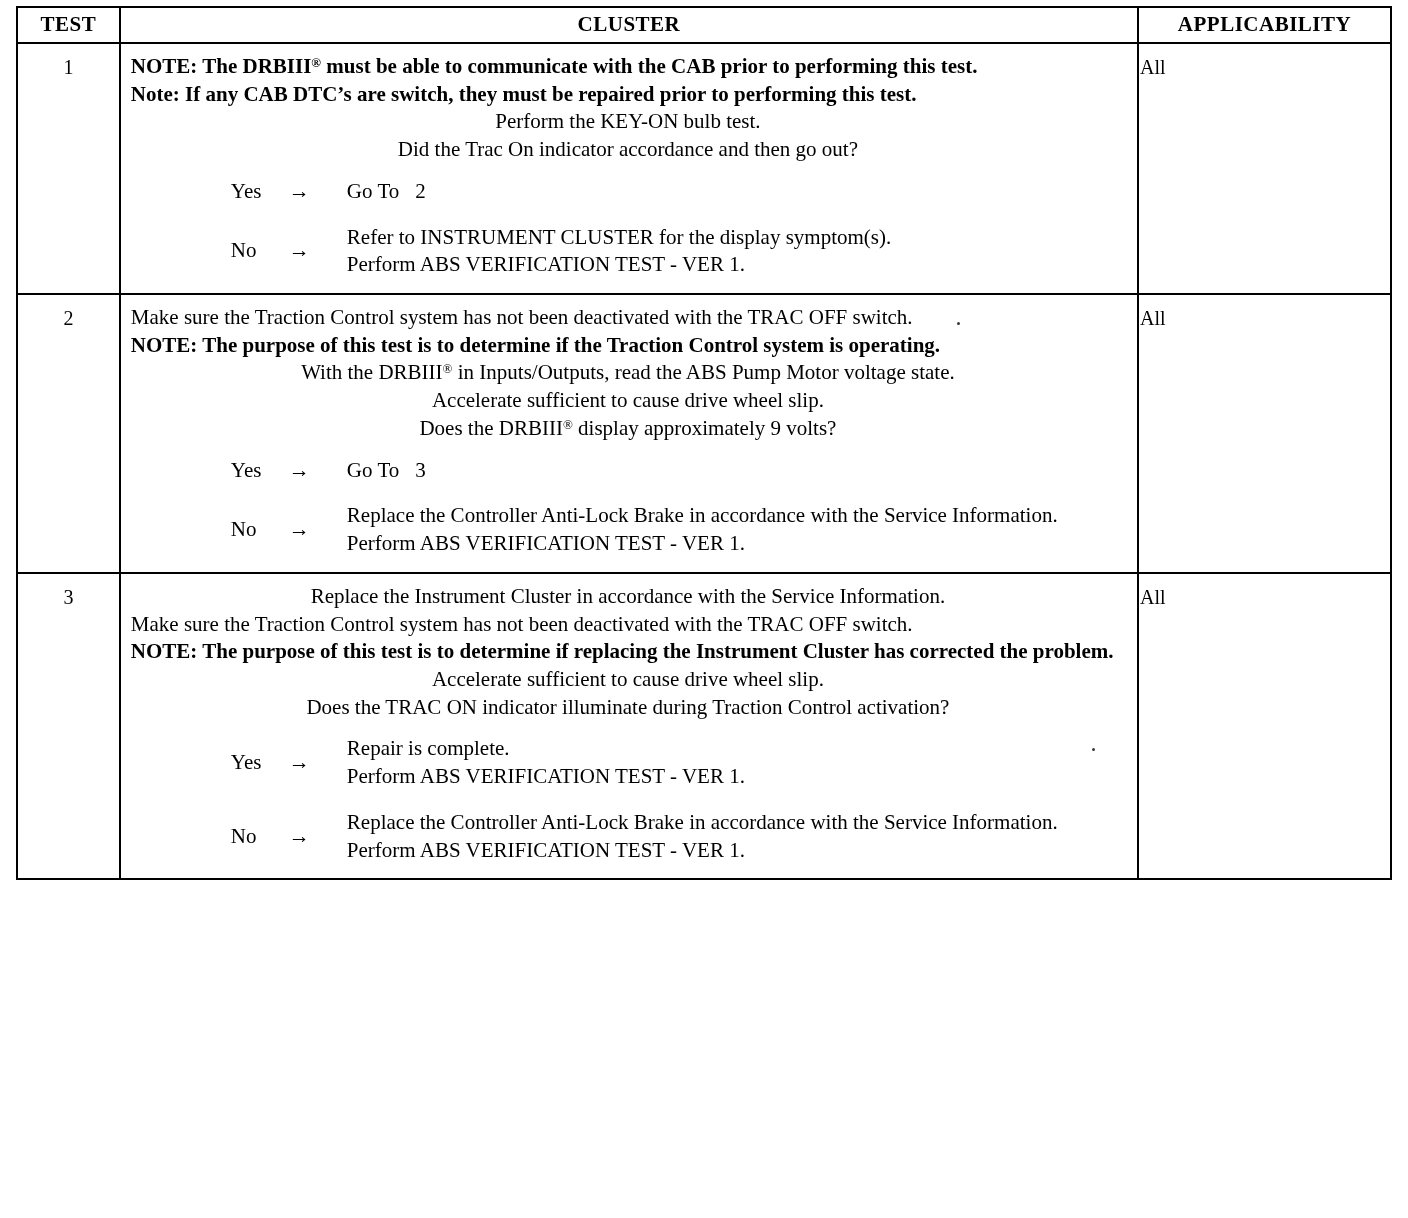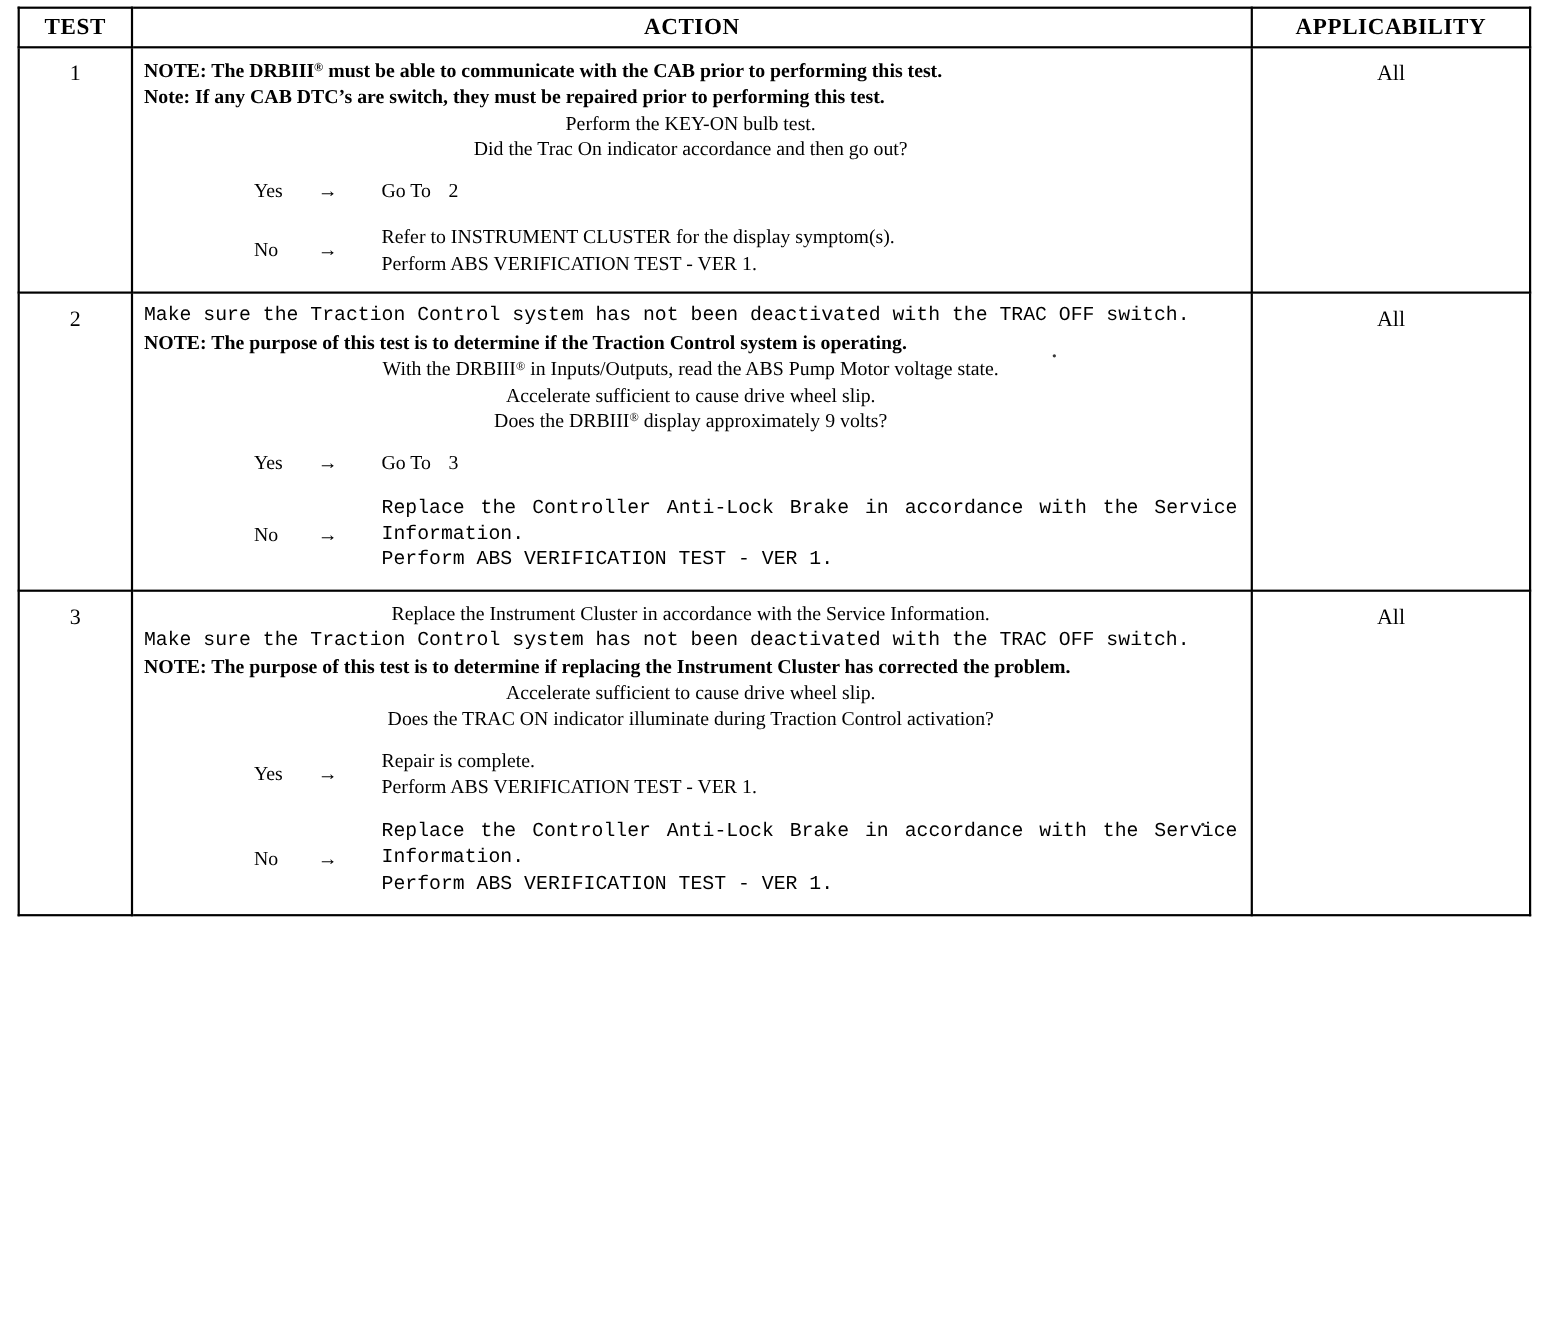--- a/index.html
+++ b/index.html
@@ -42,43 +42,42 @@
   col.c-test { width: 100px; }
   col.c-action { width: 990px; }
   col.c-applic { width: 246px; }
 
   td.test-no {
     text-align: center;
     font-size: 20px;
     padding-top: 12px;
   }
   td.applic {
-    text-align: center;
+    text-align: left;
     font-size: 20px;
     padding-top: 12px;
   }
   td.action {
     padding: 9px 12px 14px 10px;
-    font-size: 18px;
+    font-size: 21px;
     line-height: 1.32;
   }
   .line {
     margin: 0;
     padding: 0;
     text-align: center;
   }
   .bold {
     font-weight: bold;
     text-align: justify;
     text-justify: inter-word;
   }
   .just {
     text-align: justify;
     text-justify: inter-word;
-    font-family: Liberation Mono, monospace;
   }
   .branches {
     margin-top: 14px;
     padding-left: 100px;
   }
   .branch {
     display: flex;
     align-items: center;
     margin-bottom: 18px;
   }
@@ -118,21 +117,21 @@
 <div class="page">
   <table class="diag">
     <colgroup>
       <col class="c-test">
       <col class="c-action">
       <col class="c-applic">
     </colgroup>
     <thead>
       <tr>
         <th>TEST</th>
-        <th>ACTION</th>
+        <th>CLUSTER</th>
         <th>APPLICABILITY</th>
       </tr>
     </thead>
     <tbody>
 
       <tr>
         <td class="test-no">1</td>
         <td class="action">
           <p class="line bold">NOTE: The DRBIII<sup class="reg">®</sup> must be able to communicate with the CAB prior to performing this test.</p>
           <p class="line bold">Note: If any CAB DTC’s are switch, they must be repaired prior to performing this test.</p>

